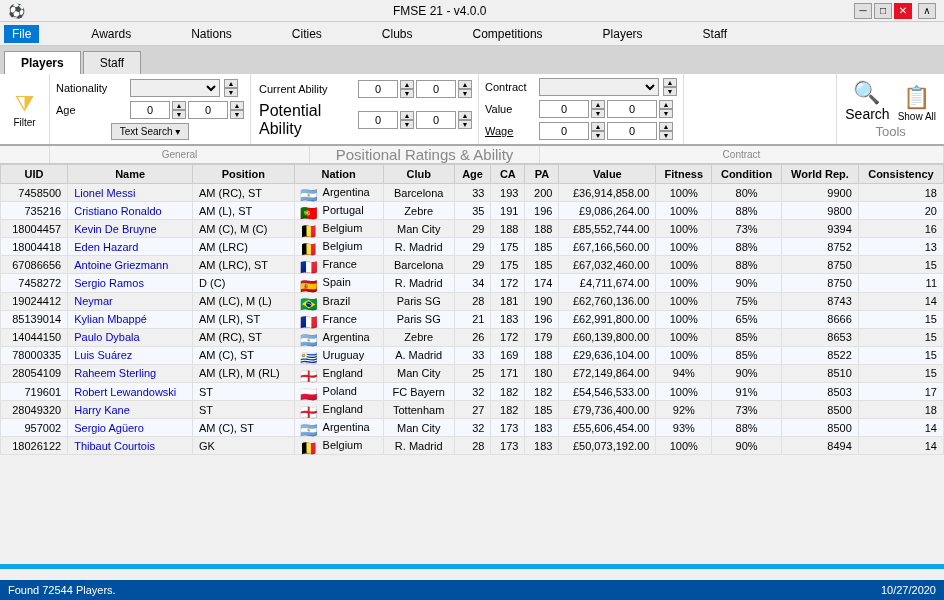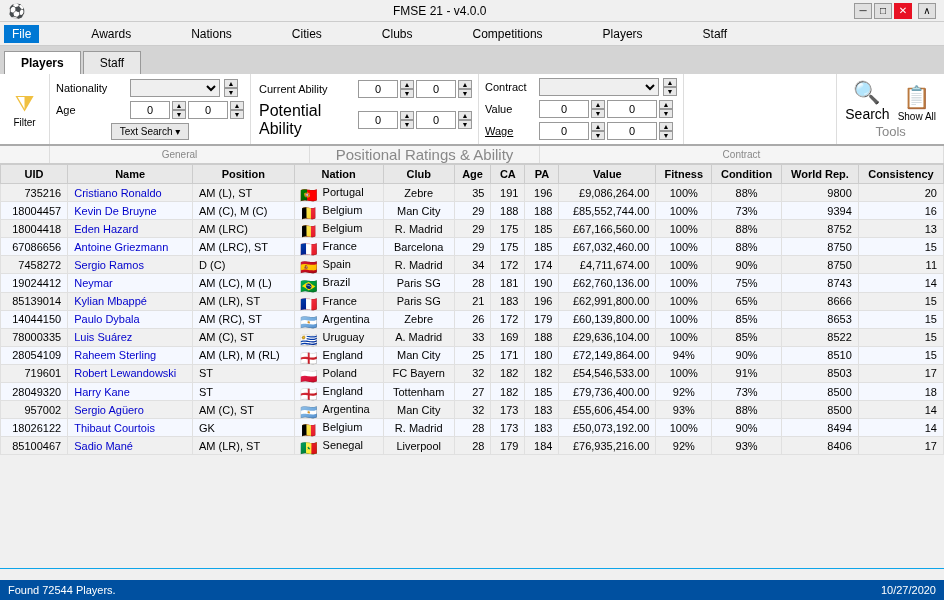--- a/index.html
+++ b/index.html
@@ -204,40 +204,55 @@
     </div>
   </div>
 
   <div style="display:flex;background:#f5f5f5;border-bottom:1px solid #ccc;height:18px;">
     <div style="width:50px;border-right:1px solid #ddd;"></div>
     <div style="width:260px;text-align:center;font-size:10px;color:#888;border-right:1px solid #ddd;display:flex;align-items:center;justify-content:center;">General</div>
     <div style="width:230px;text-align:left;font-size:15px;color:#888;border-right:1px solid #ddd;display:flex;align-items:center;justify-content:center;">Positional Ratings &amp; Ability</div>
     <div style="flex:1;text-align:center;font-size:10px;color:#888;border-right:1px solid #ddd;display:flex;align-items:center;justify-content:center;">Contract</div>
   </div>
 
-  <div style="overflow-y:auto;overflow-x:auto;height:calc(600px - 22px - 24px - 28px - 83px - 18px - 20px);border-bottom:1px solid #0ea5e9;">
+  <div style="overflow-y:auto;overflow-x:auto;height:calc(600px - 22px - 24px - 28px - 83px - 18px - 20px);border-bottom:5px solid #0ea5e9;">
     <table class="data-table">
       <thead>
         <tr>
           <th>UID</th>
           <th>Name</th>
           <th>Position</th>
           <th>Nation</th>
           <th>Club</th>
           <th>Age</th>
           <th>CA</th>
           <th>PA</th>
           <th>Value</th>
           <th>Fitness</th>
           <th>Condition</th>
           <th>World Rep.</th>
           <th>Consistency</th>
         </tr>
       </thead>
       <tbody id="table-body">
+      <tr>
+      <td class="num">7458500</td>
+      <td class="name">Lionel Messi</td>
+      <td>AM (RC), ST</td>
+      <td><span class="flag">🇦🇷</span>Argentina</td>
+      <td class="center">Barcelona</td>
+      <td class="num">33</td>
+      <td class="num">193</td>
+      <td class="num">200</td>
+      <td class="num">£36,914,858.00</td>
+      <td class="center">100%</td>
+      <td class="center">80%</td>
+      <td class="num">9900</td>
+      <td class="num">18</td>
+    </tr>
           <tr>
       <td class="num">735216</td>
       <td class="name">Cristiano Ronaldo</td>
       <td>AM (L), ST</td>
       <td><span class="flag">🇵🇹</span>Portugal</td>
       <td class="center">Zebre</td>
       <td class="num">35</td>
       <td class="num">191</td>
       <td class="num">196</td>
       <td class="num">£9,086,264.00</td>
@@ -434,35 +449,20 @@
       <td class="center">R. Madrid</td>
       <td class="num">28</td>
       <td class="num">173</td>
       <td class="num">183</td>
       <td class="num">£50,073,192.00</td>
       <td class="center">100%</td>
       <td class="center">90%</td>
       <td class="num">8494</td>
       <td class="num">14</td>
     </tr>
-          <tr>
-      <td class="num">85100467</td>
-      <td class="name">Sadio Mané</td>
-      <td>AM (LR), ST</td>
-      <td><span class="flag">🇸🇳</span>Senegal</td>
-      <td class="center">Liverpool</td>
-      <td class="num">28</td>
-      <td class="num">179</td>
-      <td class="num">184</td>
-      <td class="num">£76,935,216.00</td>
-      <td class="center">92%</td>
-      <td class="center">93%</td>
-      <td class="num">8406</td>
-      <td class="num">17</td>
-    </tr>
         </tbody>
     </table>
   </div>
 
   <div class="status-bar">
     <span>Found 72544 Players.</span>
     <span>10/27/2020</span>
   </div>
 
 </div>

